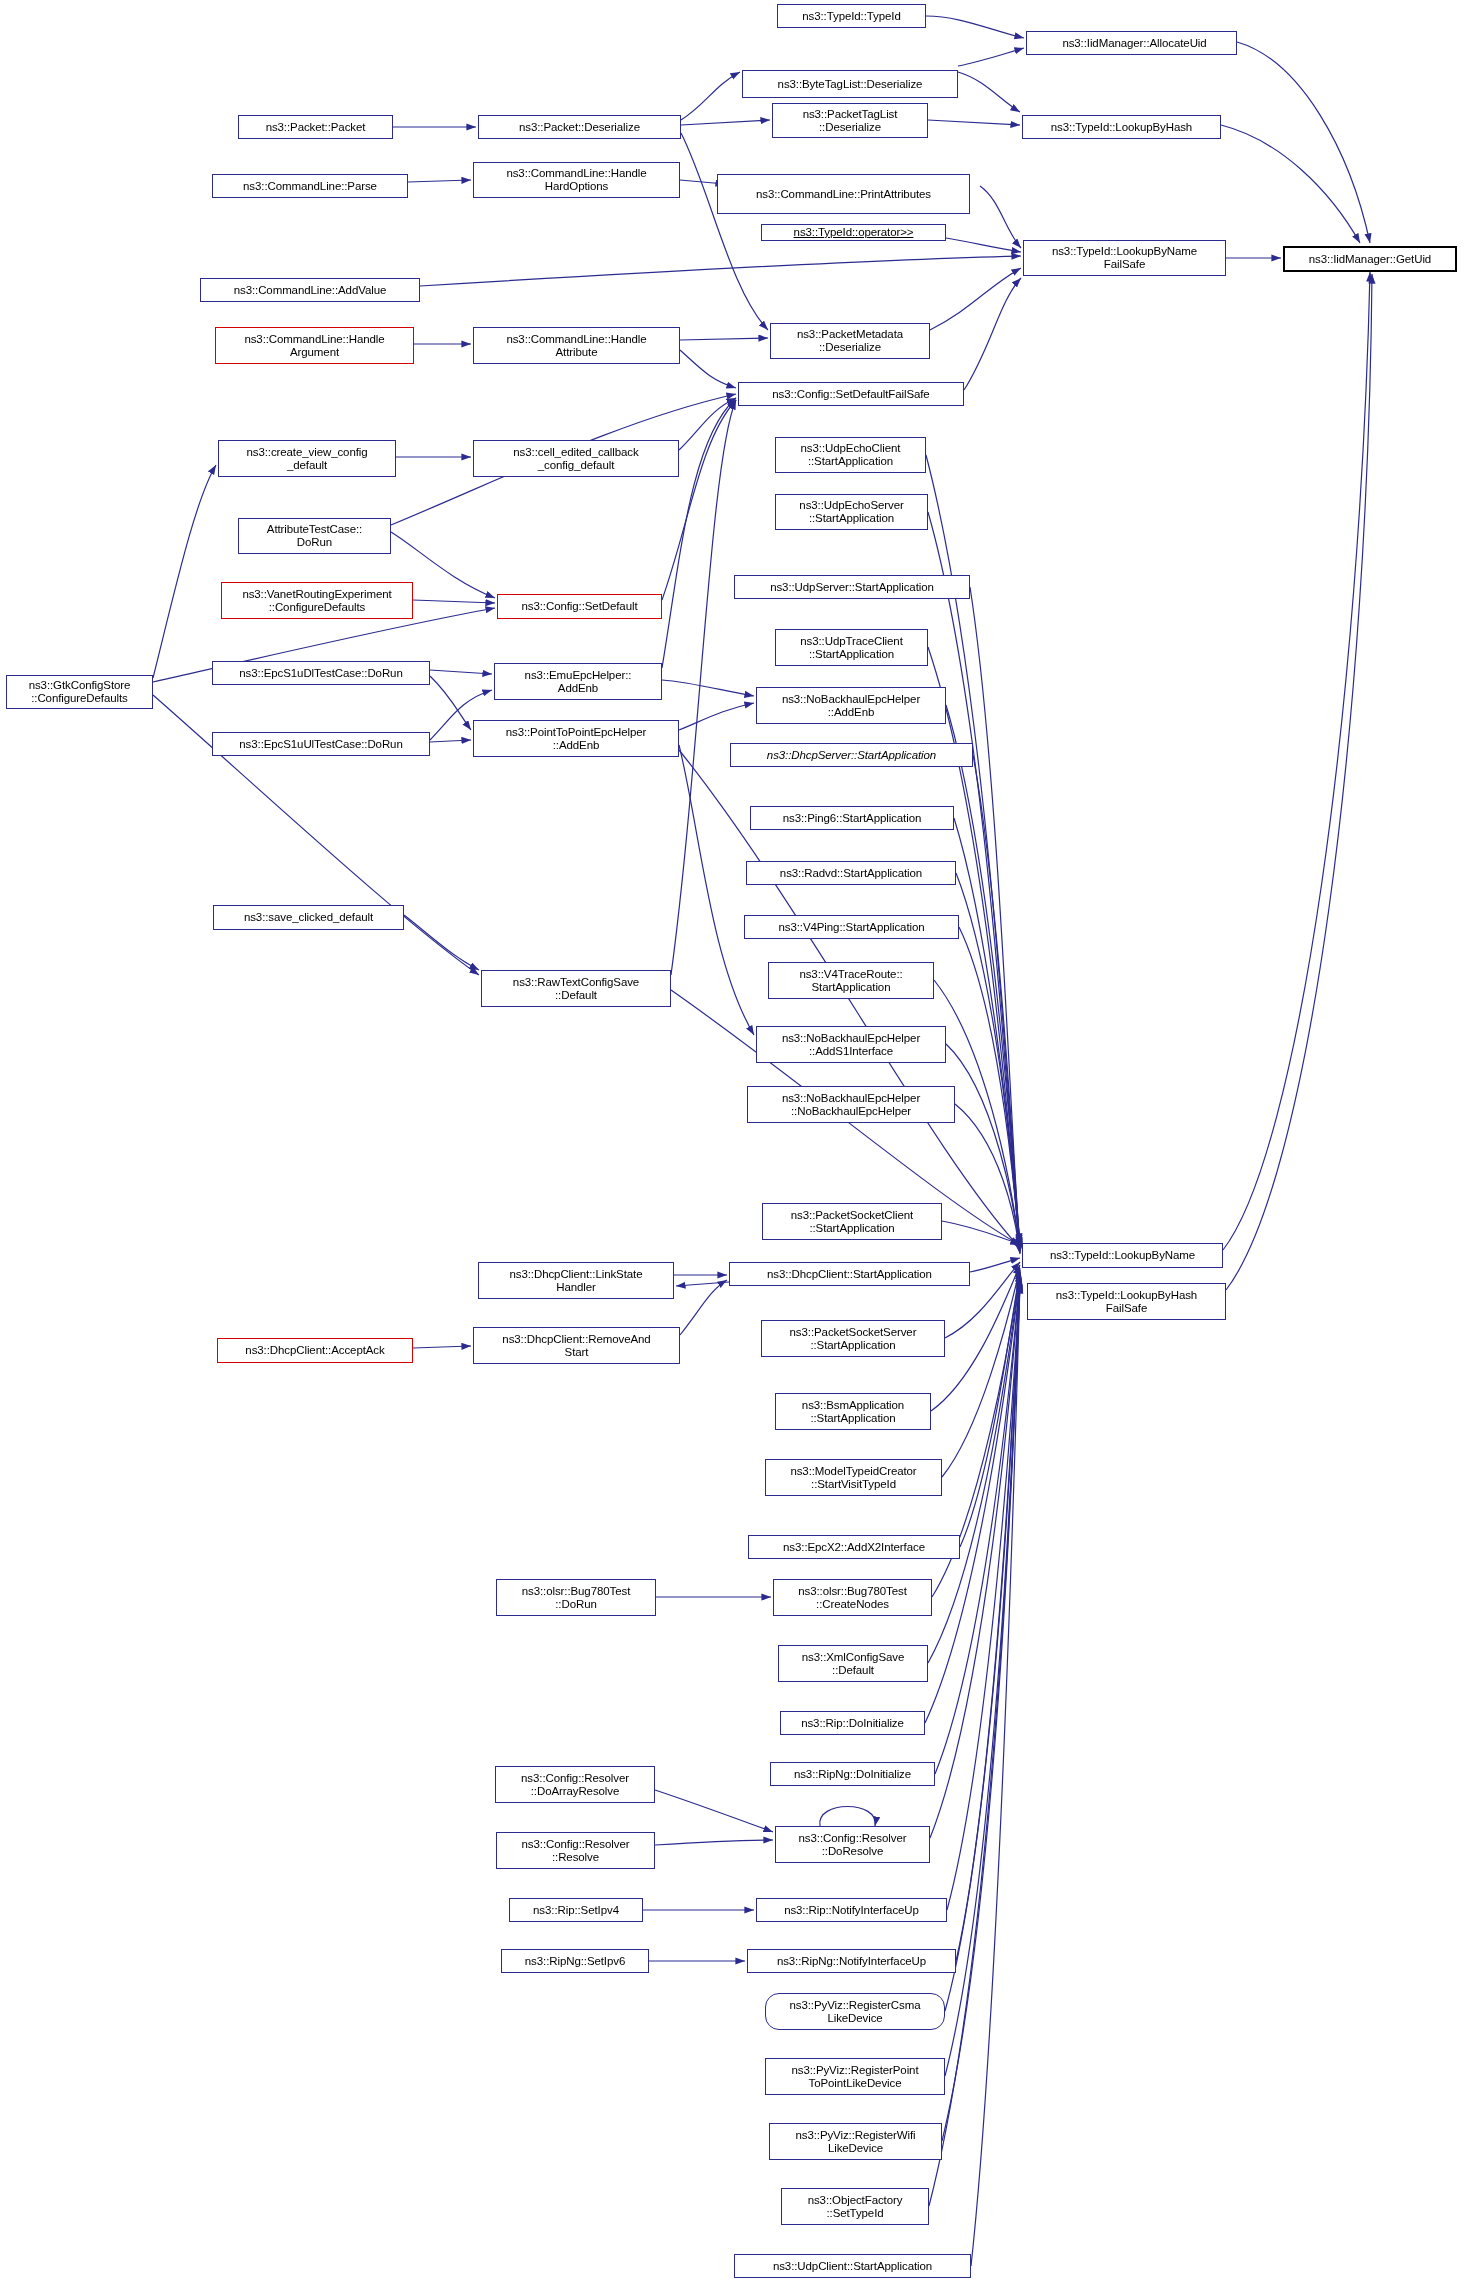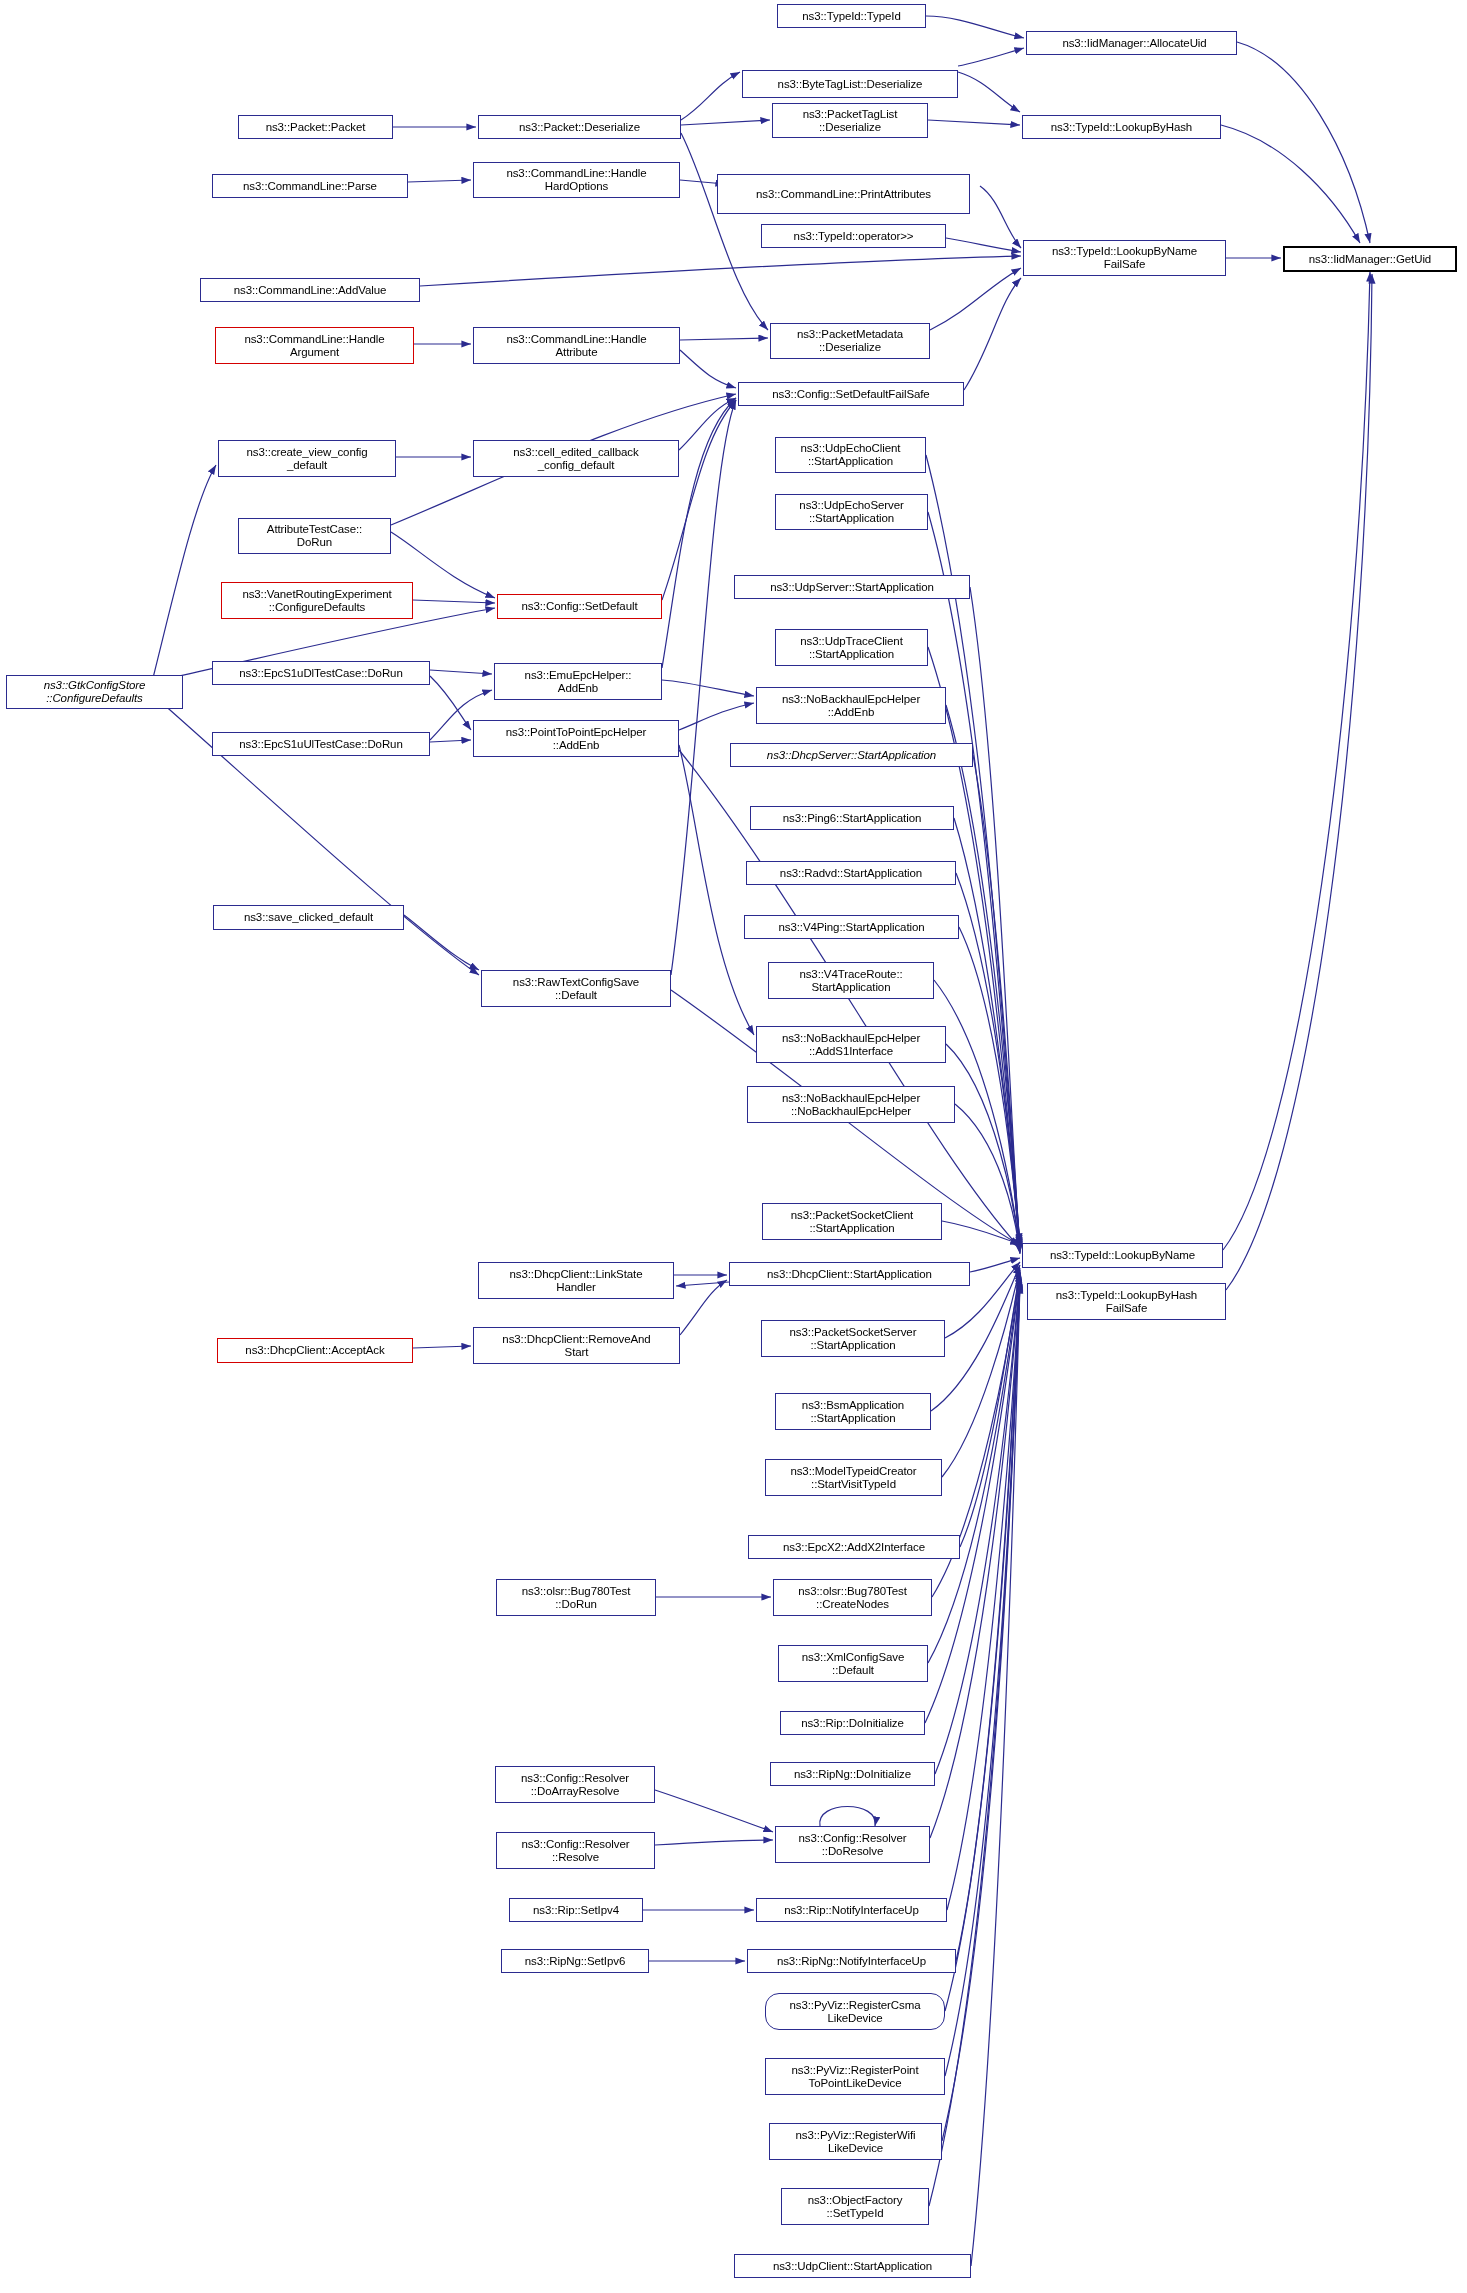--- a/index.html
+++ b/index.html
@@ -138,35 +138,35 @@
         <path d="M 956,1961 C 995,1790 1014,1395 1020,1279"></path>
         <path d="M 945,2011 C 995,1830 1014,1400 1020,1280"></path>
         <path d="M 945,2076 C 998,1870 1015,1405 1020,1281"></path>
         <path d="M 942,2141 C 998,1910 1015,1410 1020,1282"></path>
         <path d="M 929,2206 C 995,1950 1015,1415 1020,1283"></path>
         <path d="M 971,2266 C 1000,2000 1016,1420 1020,1284"></path>
         <path d="M 1223,1250 C 1300,1150 1360,700 1370,272"></path>
         <path d="M 1226,1290 C 1310,1180 1368,720 1372,274"></path>
       </g>
   </svg>
-<div class="node" style="left: 6px; top: 675px; width: 177px; height: 34px; font-style: italic;">ns3::GtkConfigStore
+<div class="node" style="left: 6px; top: 675px; width: 147px; height: 34px;">ns3::GtkConfigStore
 ::ConfigureDefaults</div>
     <div class="node" style="left: 777px; top: 4px; width: 149px; height: 24px;">ns3::TypeId::TypeId</div>
     <div class="node" style="left: 1026px; top: 31px; width: 211px; height: 24px; padding-left: 9px;">ns3::IidManager::AllocateUid</div>
     <div class="node" style="left: 742px; top: 70px; width: 216px; height: 28px;">ns3::ByteTagList::Deserialize</div>
     <div class="node" style="left: 238px; top: 115px; width: 155px; height: 24px;">ns3::Packet::Packet</div>
     <div class="node" style="left: 478px; top: 115px; width: 203px; height: 24px;">ns3::Packet::Deserialize</div>
     <div class="node" style="left: 772px; top: 103px; width: 156px; height: 35px;">ns3::PacketTagList
 ::Deserialize</div>
     <div class="node" style="left: 1022px; top: 115px; width: 199px; height: 24px;">ns3::TypeId::LookupByHash</div>
     <div class="node" style="left: 212px; top: 174px; width: 196px; height: 24px;">ns3::CommandLine::Parse</div>
     <div class="node" style="left: 473px; top: 162px; width: 207px; height: 36px;">ns3::CommandLine::Handle
 HardOptions</div>
     <div class="node" style="left: 717px; top: 174px; width: 253px; height: 40px;">ns3::CommandLine::PrintAttributes</div>
-    <div class="node" style="left: 761px; top: 224px; width: 185px; height: 24px;">ns3::TypeId::operator&gt;&gt;</div>
+    <div class="node" style="left: 761px; top: 224px; width: 185px; height: 17px; text-decoration: underline;">ns3::TypeId::operator&gt;&gt;</div>
     <div class="node" style="left: 1023px; top: 240px; width: 203px; height: 36px;">ns3::TypeId::LookupByName
 FailSafe</div>
     <div class="node bold" style="left: 1283px; top: 246px; width: 174px; height: 26px;">ns3::IidManager::GetUid</div>
     <div class="node" style="left: 200px; top: 278px; width: 220px; height: 24px;">ns3::CommandLine::AddValue</div>
     <div class="node red" style="left: 215px; top: 327px; width: 199px; height: 37px;">ns3::CommandLine::Handle
 Argument</div>
     <div class="node" style="left: 473px; top: 327px; width: 207px; height: 37px;">ns3::CommandLine::Handle
 Attribute</div>
     <div class="node" style="left: 770px; top: 323px; width: 160px; height: 36px;">ns3::PacketMetadata
 ::Deserialize</div>

